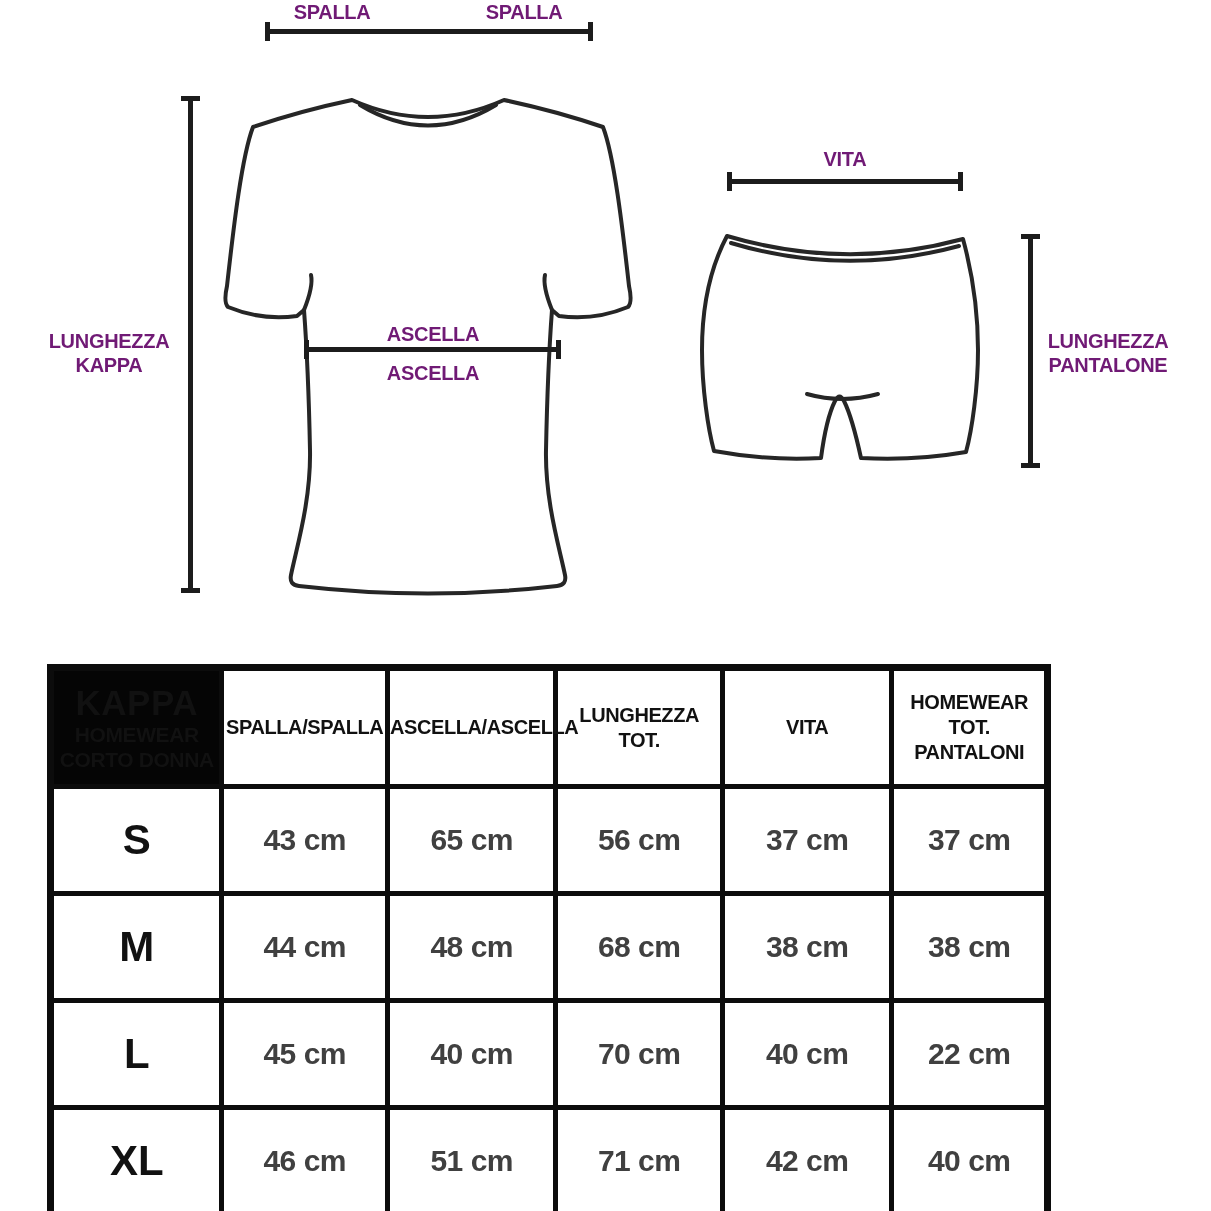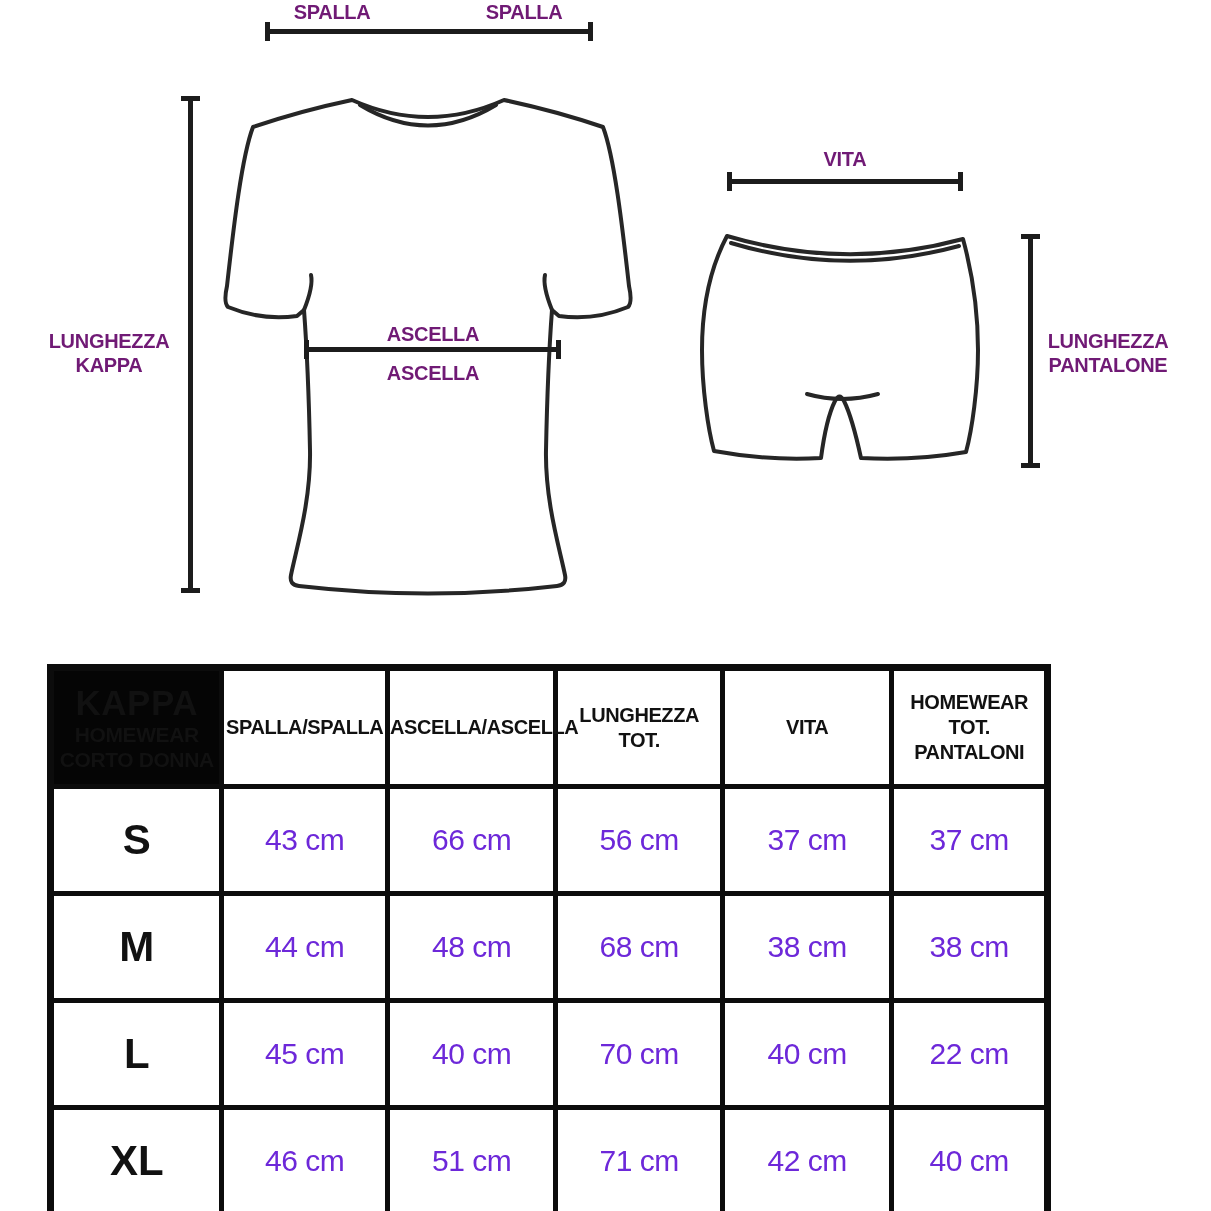--- a/index.html
+++ b/index.html
@@ -33,21 +33,21 @@
   .size-table th,.size-table td{
     border:5px solid #0c0c0c;text-align:center;vertical-align:middle;padding:0;
   }
   .size-table thead tr{height:119px;}
   .size-table tbody tr{height:107px;}
   .size-table thead th{font-size:20px;font-weight:700;line-height:25px;letter-spacing:-0.4px;color:#111;}
   th.brand{background:#050505;color:#ffffff;}
   .brand .b1{font-size:35px;line-height:38px;letter-spacing:0.5px;font-weight:700;}
   .brand .b2,.brand .b3{font-size:21px;line-height:25px;font-weight:700;}
   td.size{font-size:42px;font-weight:700;color:#111;}
-  td.val{font-size:30px;font-weight:400;letter-spacing:-0.5px;color:#6d28d9;}
+  td.val{font-size:30px;font-weight:700;letter-spacing:-0.5px;color:#404040;}
 </style>
 </head>
 <body>
 
 <div class="canvas">
 
   <section>
 
     <svg class="garment" style="left:218px;top:88px;" width="420" height="545" viewBox="0 0 420 545">
       <path d="M 35 39
@@ -147,21 +147,21 @@
         <th>
           <div>HOMEWEAR TOT.</div>
           <div>PANTALONI</div>
         </th>
       </tr>
     </thead>
     <tbody>
       <tr>
         <td class="size">S</td>
         <td class="val">43 cm</td>
-        <td class="val">66 cm</td>
+        <td class="val">65 cm</td>
         <td class="val">56 cm</td>
         <td class="val">37 cm</td>
         <td class="val">37 cm</td>
       </tr>
       <tr>
         <td class="size">M</td>
         <td class="val">44 cm</td>
         <td class="val">48 cm</td>
         <td class="val">68 cm</td>
         <td class="val">38 cm</td>

